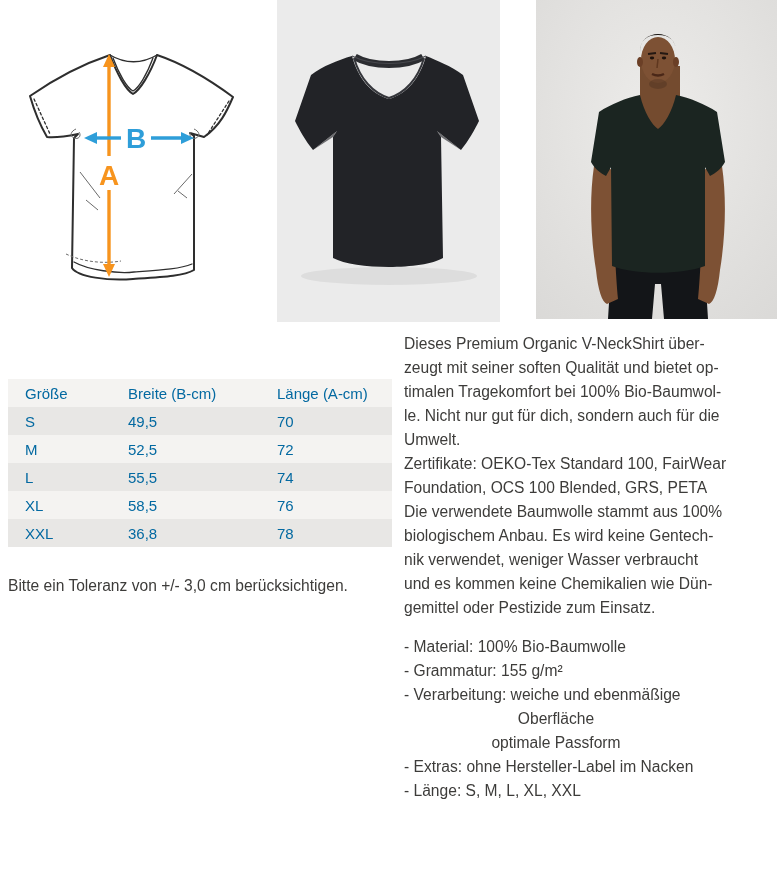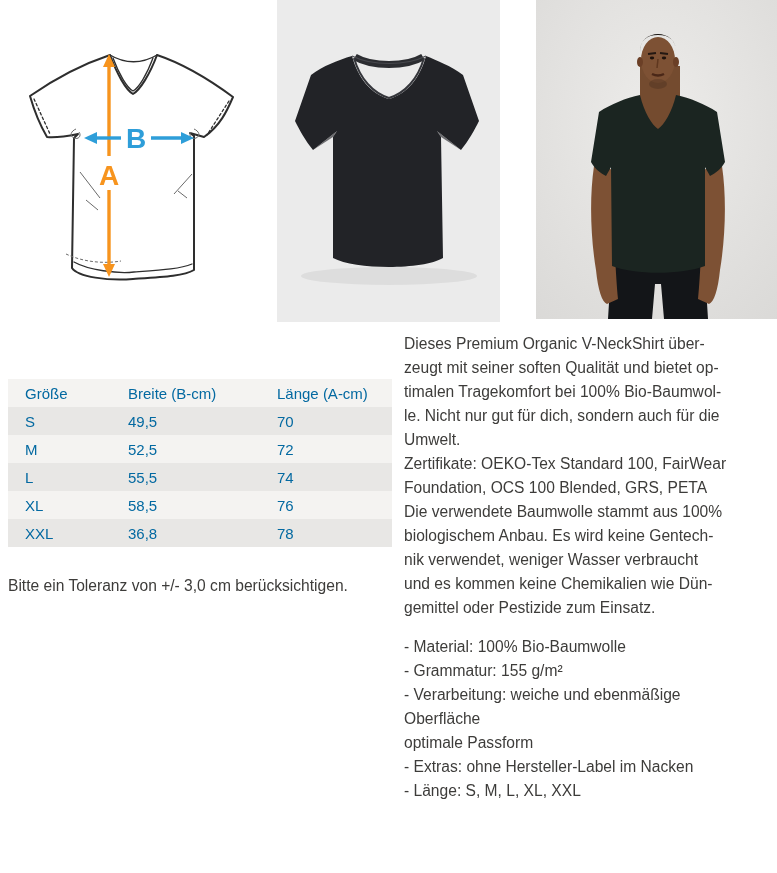--- a/index.html
+++ b/index.html
@@ -35,21 +35,21 @@
   }
 
   
   #description{
     position:absolute;left:404px;top:332px;width:373px;
     font-size:15.6px;line-height:24px;color:#3d3c3a;
   }
   #description p{margin:0;white-space:pre-line;}
   #description p + p{}
   #spec-list{margin-top:15px;}
-  #spec-list .center{padding-right:69px;}
+  #spec-list .center{text-align:center;padding-right:69px;}
 </style>
 </head>
 <body>
 
 <div class="tile" id="size-diagram">
   <svg width="235" height="265" viewBox="0 0 235 265">
 
     <g stroke="#2e2e2e" stroke-width="2" fill="#ffffff" stroke-linejoin="round" stroke-linecap="round">
       <path d="M102,15
         C75,24 45,40 22,56

